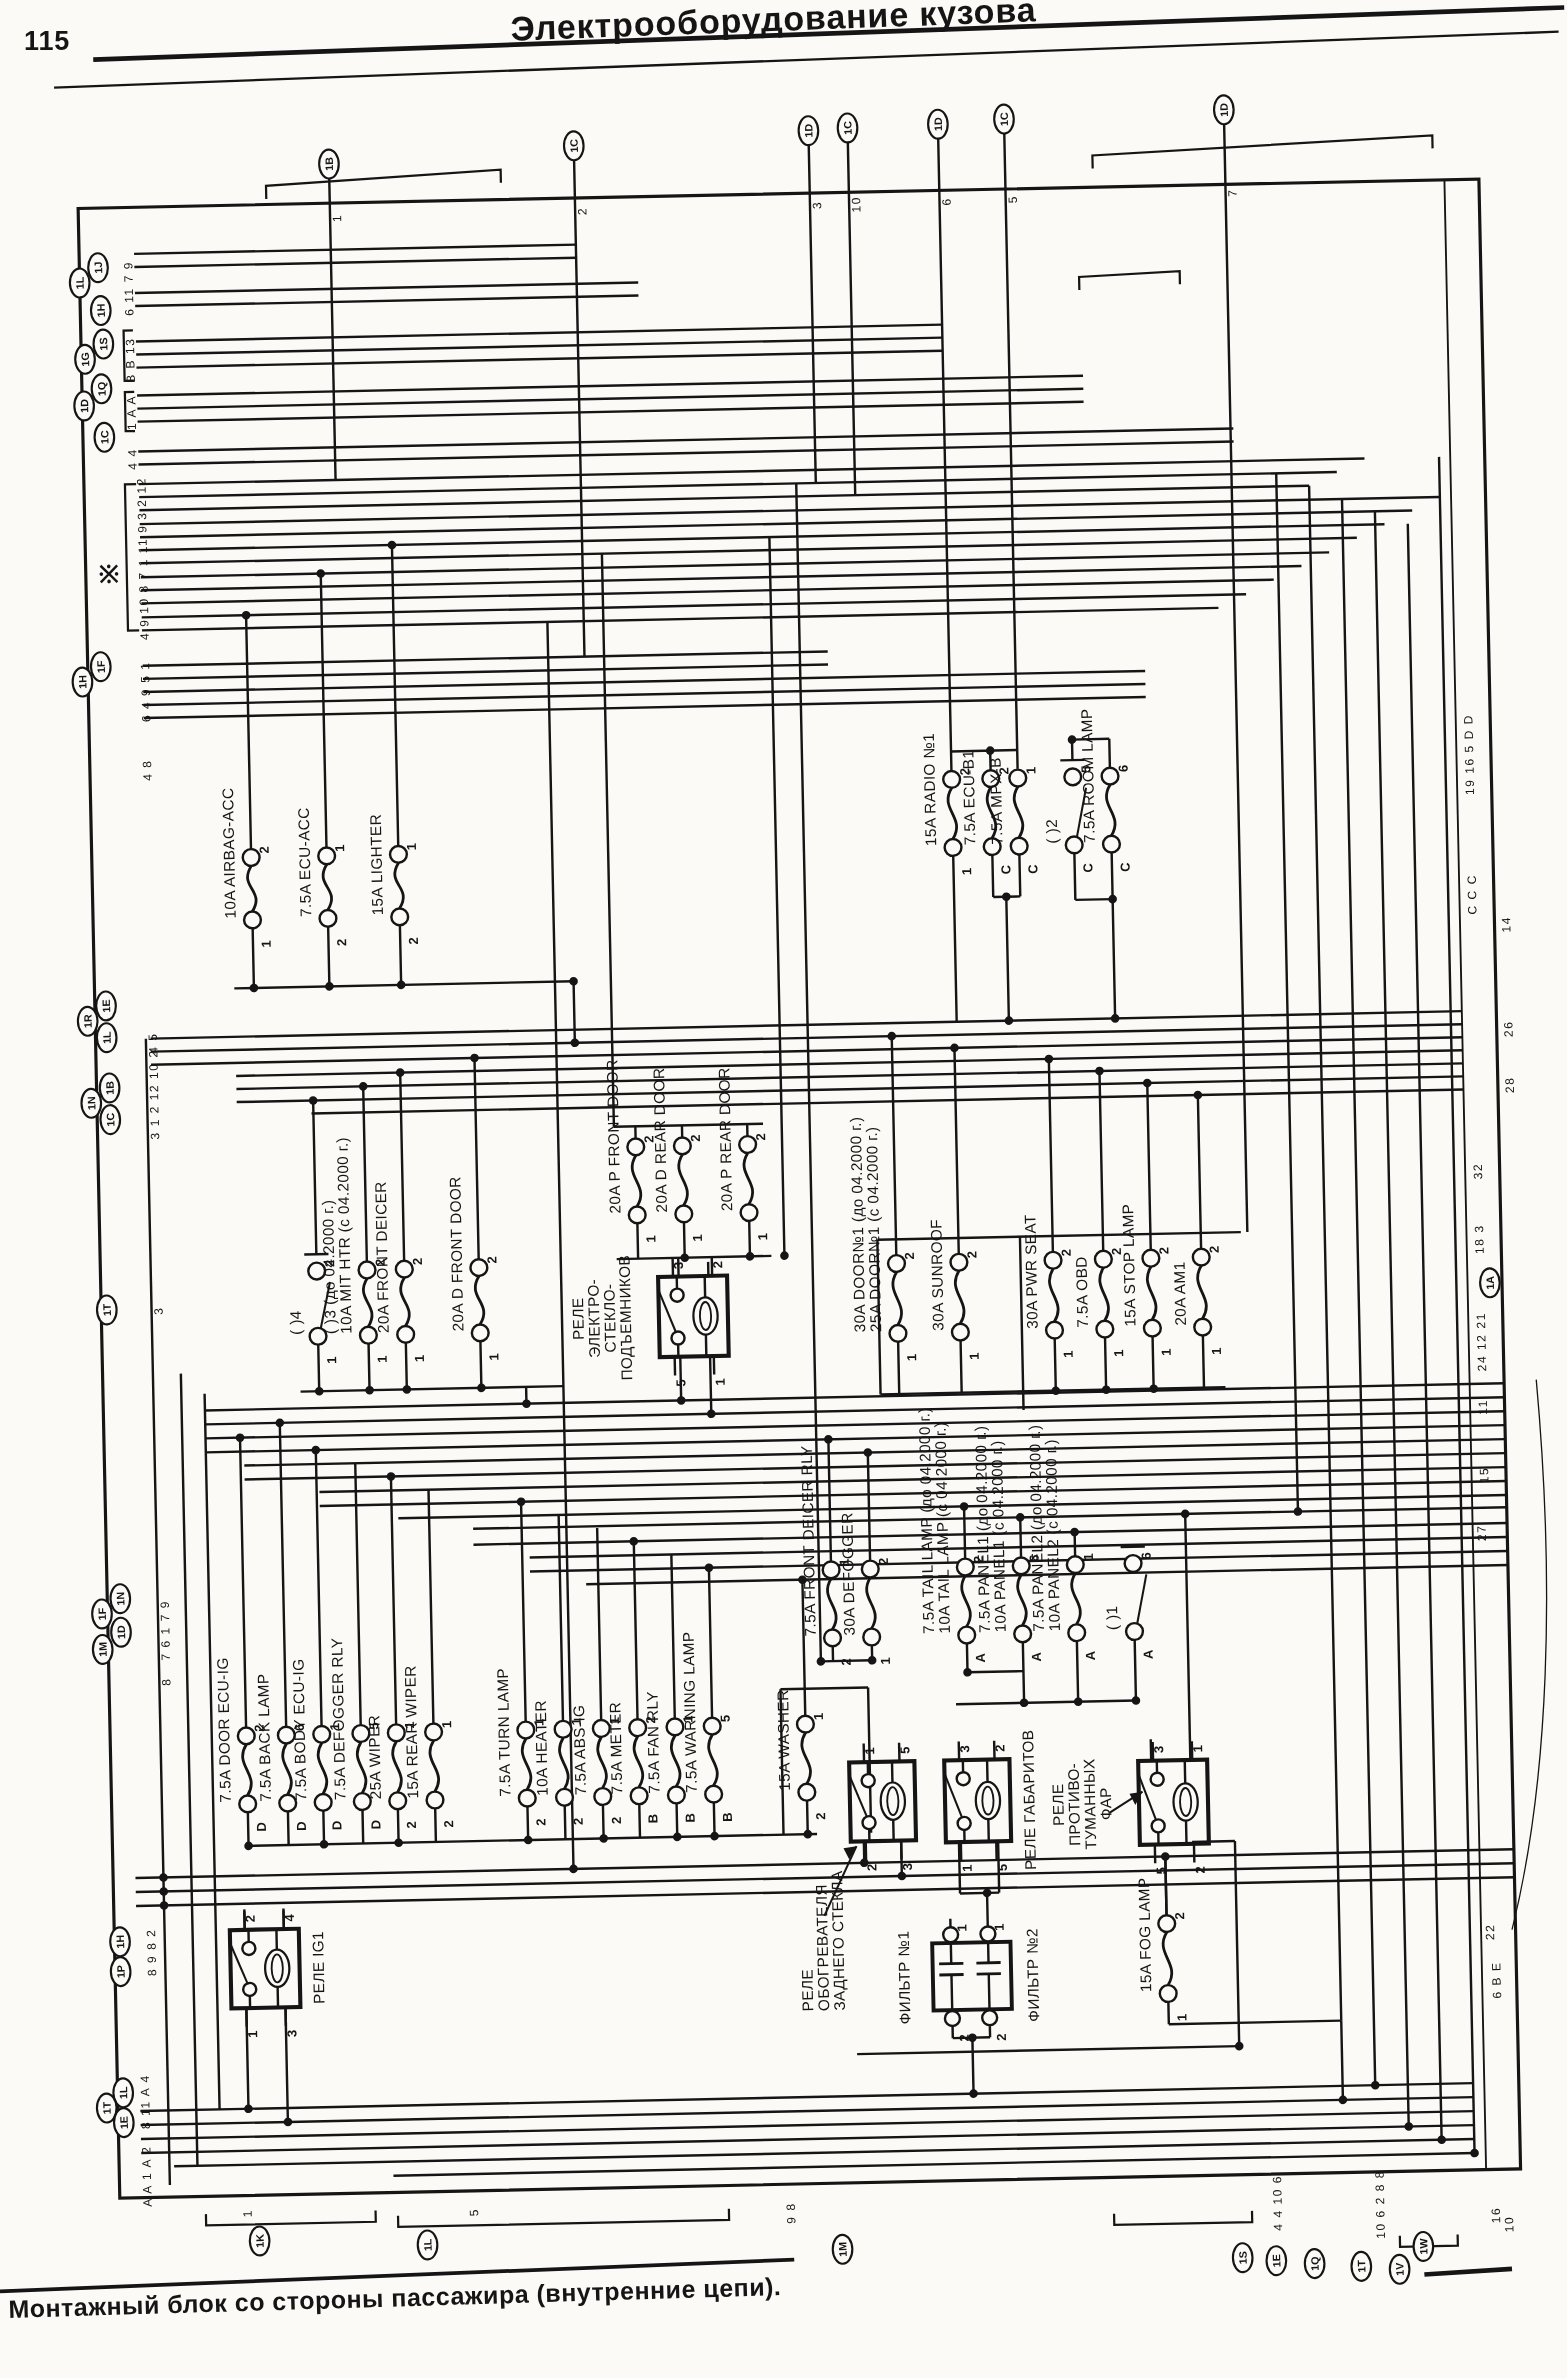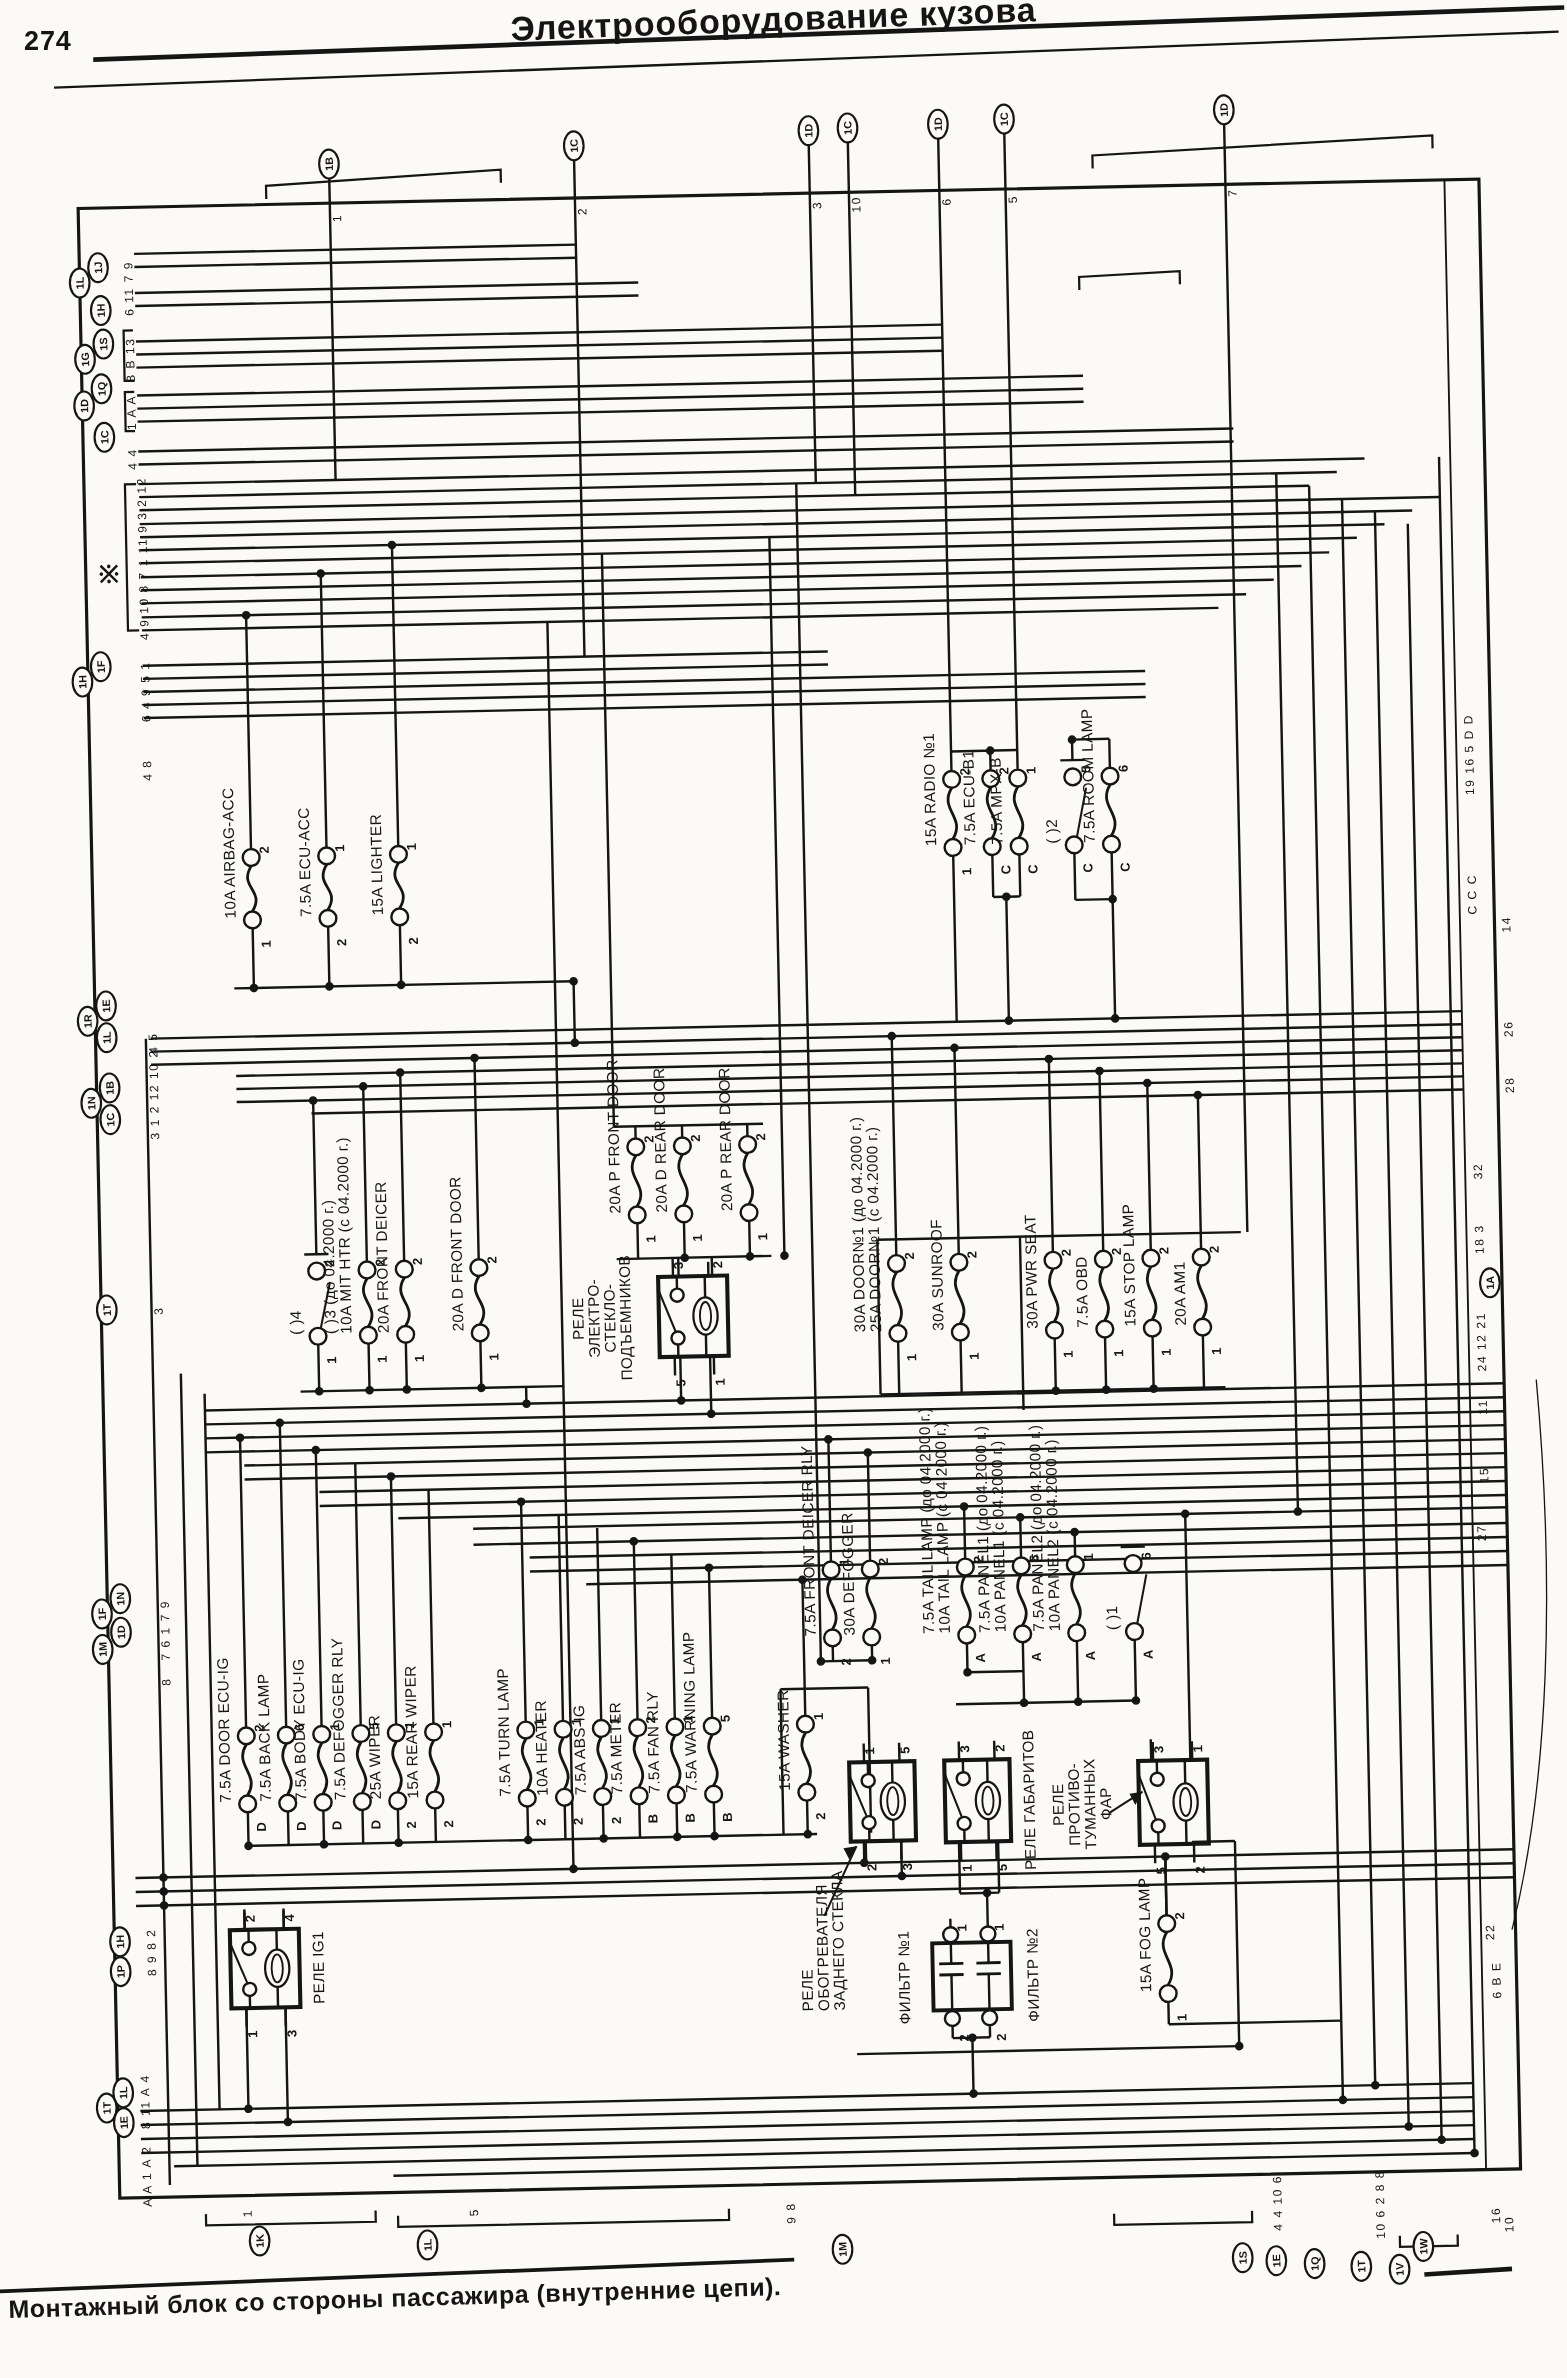--- a/index.html
+++ b/index.html
@@ -9,21 +9,21 @@
   .title{position:absolute;left:410px;top:0px;width:727px;text-align:center;font-size:34px;
          font-weight:bold;letter-spacing:0.9px;transform:rotate(-2.1deg);transform-origin:center;}
   .caption{position:absolute;left:7.5px;top:2295px;width:1119px;font-size:25px;font-weight:bold;
            transform:rotate(-1.7deg);transform-origin:left top;letter-spacing:0.5px;}
   svg text{font-family:"Liberation Sans",sans-serif;}
 </style>
 </head>
 <body>
 
 <div class="page">
-  <div class="pagenum">274</div>
+  <div class="pagenum">115</div>
   <div class="title">Электрооборудование кузова</div>
   <svg id="cv" width="1567" height="2378" viewBox="0 0 1681 2551" style="position:absolute;left:0;top:0;">
       <g transform="rotate(-1.2 840 1275)">
         <g>
           <rect x="106" y="208" width="1503" height="2135" fill="none" stroke="#151515" stroke-width="3.4"></rect>
           <line x1="1572" y1="208" x2="1572" y2="2343" stroke="#151515" stroke-width="2"></line>
           <line x1="165" y1="258" x2="640" y2="258" stroke="#151515" stroke-width="2.6"></line>
           <line x1="165" y1="272" x2="640" y2="272" stroke="#151515" stroke-width="2.6"></line>
           <line x1="165" y1="300" x2="705" y2="300" stroke="#151515" stroke-width="2.6"></line>
           <line x1="165" y1="314" x2="705" y2="314" stroke="#151515" stroke-width="2.6"></line>

